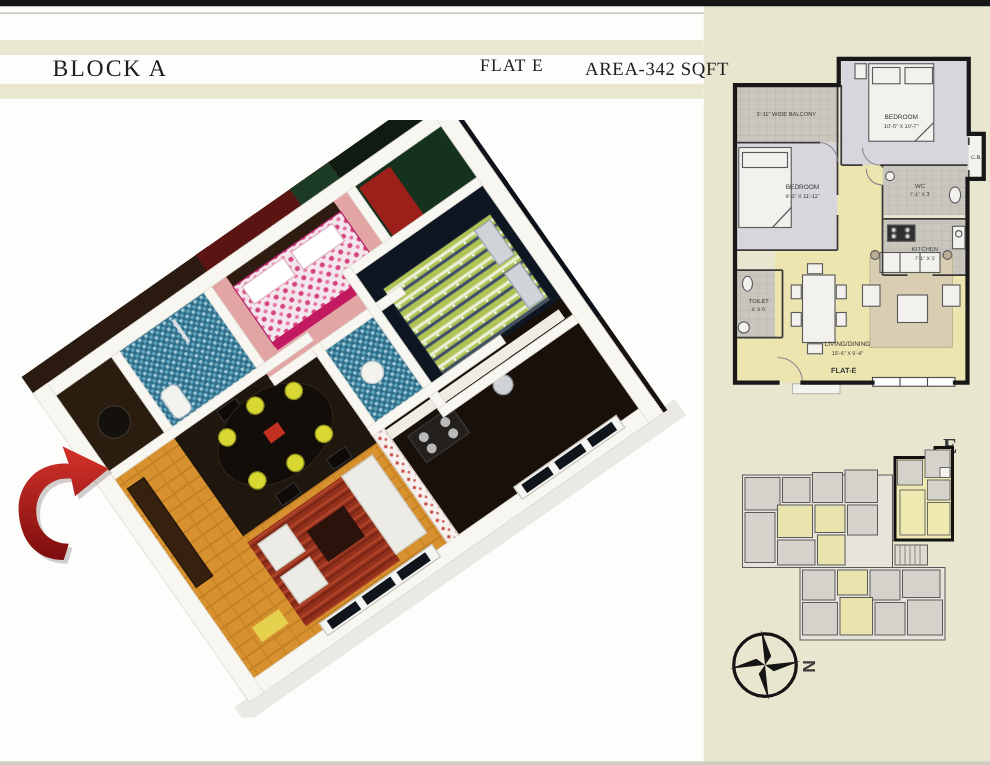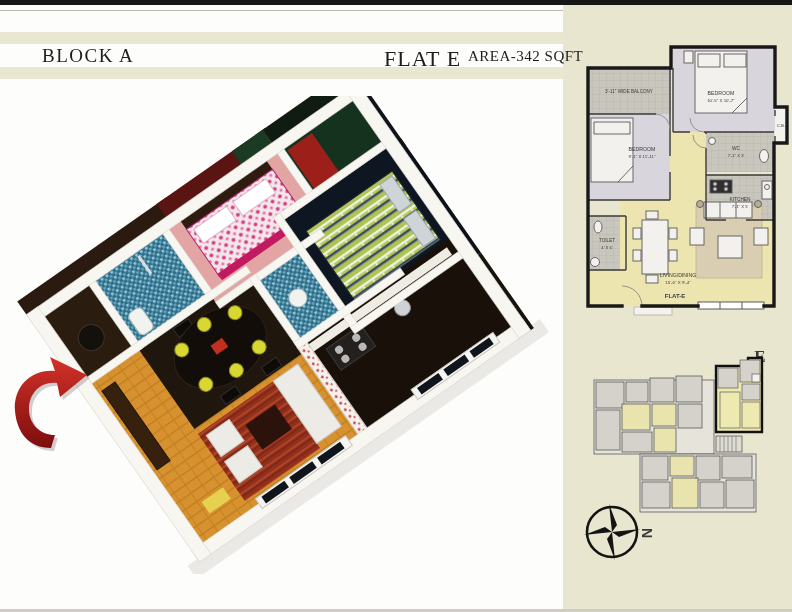--- a/index.html
+++ b/index.html
@@ -7,21 +7,21 @@
         background:#e9e6d0;font-family:"Liberation Sans",sans-serif;}
   .top-strip{position:absolute;left:0;top:0;width:792px;height:5px;background:#161616;}
   .bottom-edge{position:absolute;left:0;bottom:0;width:792px;height:3px;background:#cfcdc2;}
   .sheet{position:absolute;left:0;top:5px;width:563px;height:607px;background:#fdfdfb;}
   .sheet-edge{position:absolute;left:0;top:10px;width:563px;height:1px;background:#b9b7ae;}
   .stripe{position:absolute;left:0;width:563px;height:12px;background:#eae7d1;}
   .stripe.s1{top:32px}.stripe.s2{top:67px}
   .title-row{position:absolute;left:16px;top:44px;width:654px;height:23px;color:#1d1d1d;
              font-family:"Liberation Serif",serif;}
   .t-block{position:absolute;left:26px;top:1px;font-size:19px;letter-spacing:1.5px;}
-  .t-flat{position:absolute;left:368px;top:2px;font-size:22px;letter-spacing:1px;}
+  .t-flat{position:absolute;left:368px;top:2px;font-size:14px;letter-spacing:1px;}
   .t-area{position:absolute;left:452px;top:4px;font-size:15px;letter-spacing:.5px;}
   svg text{font-family:"Liberation Sans",sans-serif;fill:#3a3a3a;}
   .serifE{font-family:"Liberation Serif",serif;}
   .abs{position:absolute;}
 </style>
 </head>
 <body>
 
 <div class="page">
   <div class="sheet"></div>

